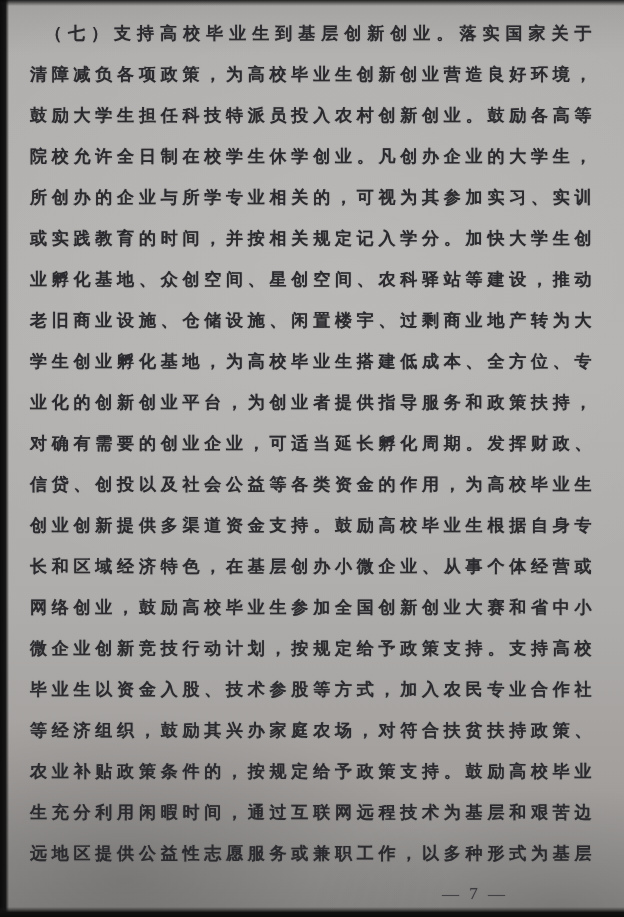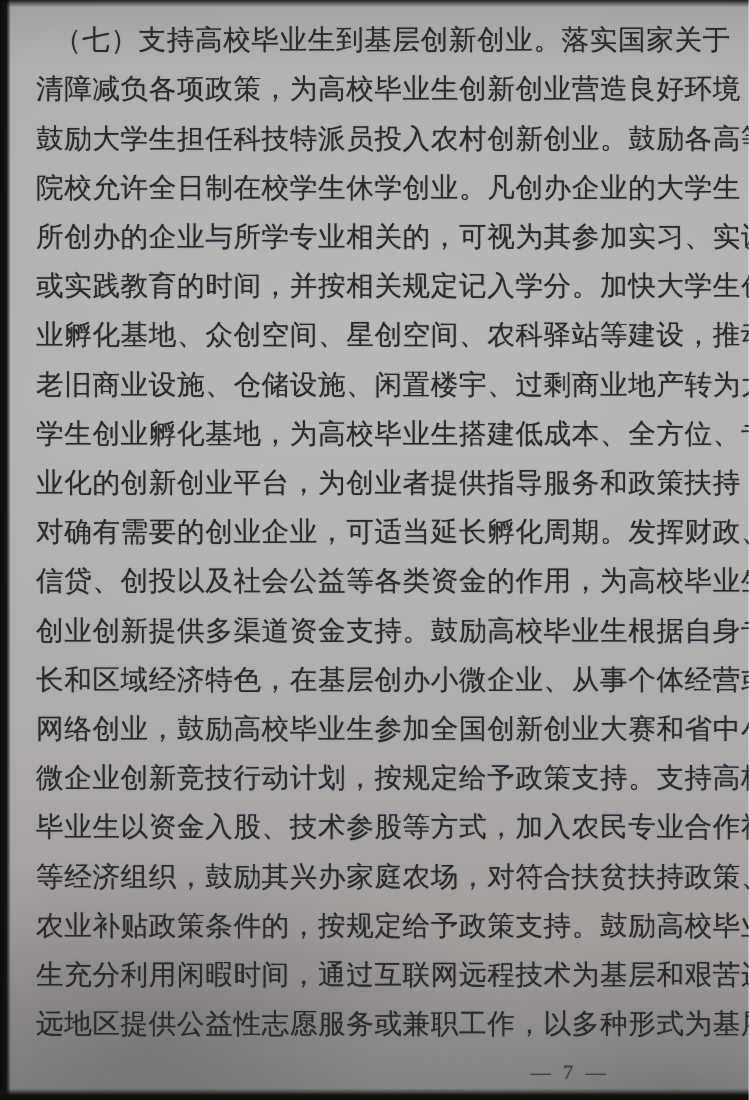--- a/index.html
+++ b/index.html
@@ -36,24 +36,25 @@
     left: 0; bottom: 0; width: 624px; height: 10px;
     background: linear-gradient(0deg, #0b0b0b 0%, #111111 45%, rgba(25,25,25,0.45) 75%, rgba(60,60,60,0) 100%);
   }
   .textblock {
     position: absolute;
     left: 30px;
     right: 32px;
     top: 13px;
     z-index: 2;
     color: #2b2b2f;
-    font-size: 23px;
+    font-size: 17px;
     line-height: 41px;
     letter-spacing: 0.5px;
     text-shadow: 0 0 1px rgba(43,43,47,0.55);
+    font-weight: bold;
   }
   .line {
     text-align: justify;
     text-align-last: justify;
     text-justify: inter-character;
     white-space: nowrap;
     height: 41px;
   }
   .line.first {
     padding-left: 15px;

